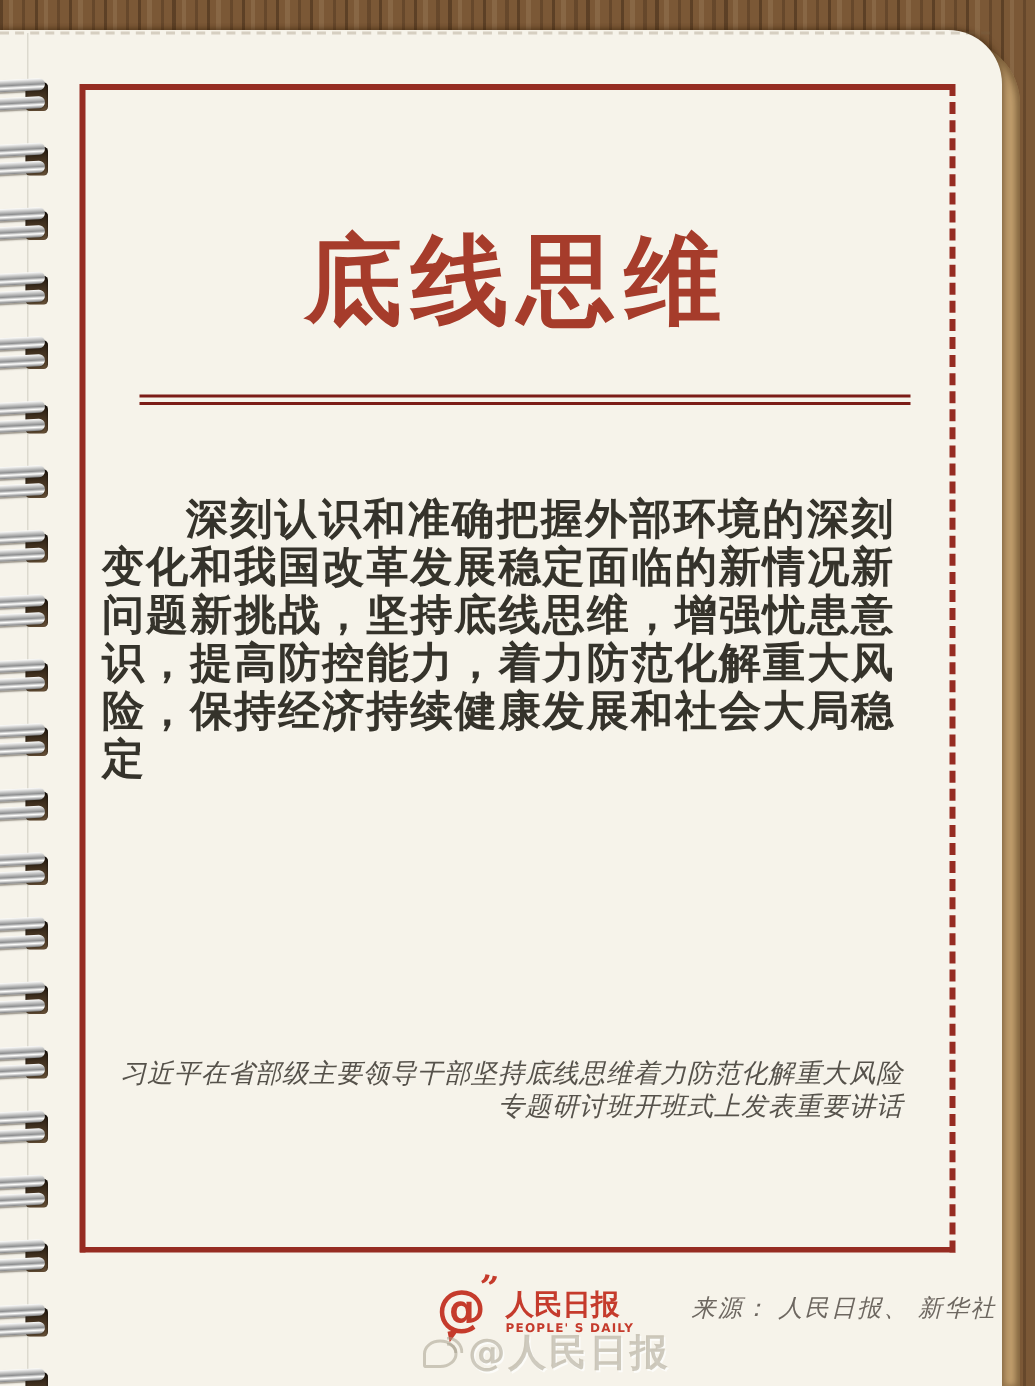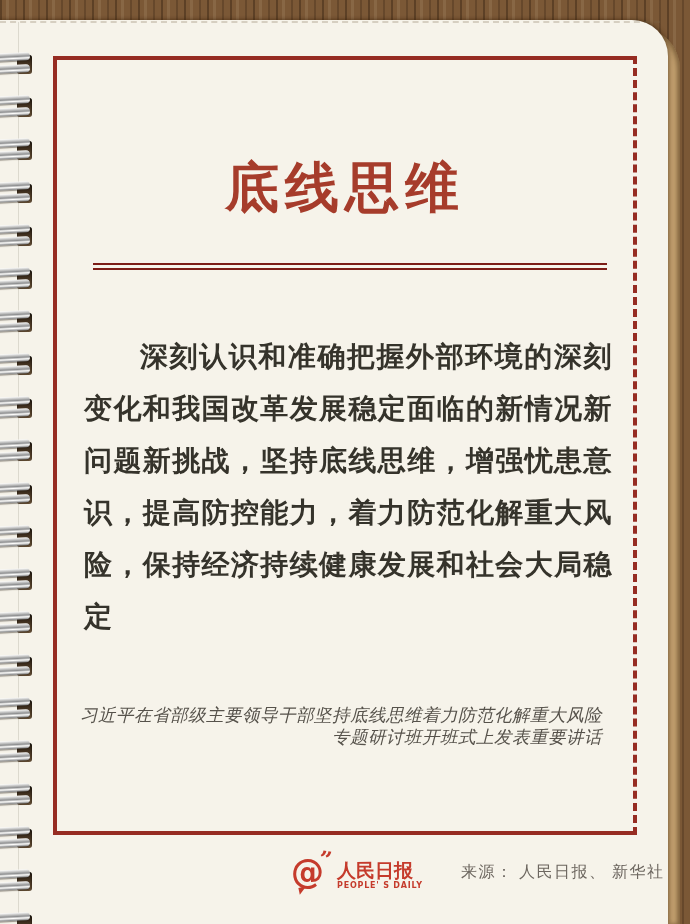--- a/index.html
+++ b/index.html
@@ -55,29 +55,29 @@
   
   .frame{
     position:absolute;left:53px;top:56px;width:584px;height:779px;
     box-sizing:border-box;
     border-top:4px solid #8e1c12;border-left:4px solid #8e1c12;
     border-bottom:4px solid #8e1c12;border-right:4px dashed #8e1c12;
     opacity:.92;
   }
   .title{
     position:absolute;left:53px;top:134px;width:584px;
-    text-align:center;font-weight:bold;font-size:54px;line-height:108px;
+    text-align:center;font-weight:bold;font-size:65px;line-height:108px;
     color:#a63c2b;letter-spacing:6px;white-space:nowrap;
   }
   .divider{position:absolute;left:93px;top:263px;width:514px;}
   .divider .dl{height:2px;background:#7c1d17;}
   .divider .dl.first{margin-bottom:3px;height:1.5px;}
   .body-quote{
-    position:absolute;left:84px;top:331px;width:528px;
-    font-size:28px;line-height:52px;font-weight:bold;color:#35332b;
+    position:absolute;left:68px;top:331px;width:528px;
+    font-size:28px;line-height:32px;font-weight:bold;color:#35332b;
     text-align:justify;text-indent:2em;letter-spacing:.5px;
   }
   .attribution{
     position:absolute;left:70px;top:704px;width:532px;text-align:right;
     color:#56524b;font-style:italic;
   }
   .attribution .attr-date{font-size:20px;line-height:25px;letter-spacing:1px;}
   .attribution .attr-line{font-size:17.5px;line-height:22px;letter-spacing:.5px;}
   
   .footer-logo{position:absolute;left:291px;top:855px;display:flex;align-items:flex-start;}
@@ -119,21 +119,21 @@
     border:2.5px solid rgba(168,160,142,.55);border-radius:50% 50% 50% 10%;
   }
   .wm-eye .ray1,.wm-eye .ray2{
     position:absolute;border:2px solid rgba(168,160,142,.55);
     border-bottom:none;border-left:none;border-radius:0 100% 0 0;
   }
   .wm-eye .ray1{right:4px;top:3px;width:5px;height:5px;}
   .wm-eye .ray2{right:0;top:-1px;width:9px;height:9px;}
   .source{
     position:absolute;left:461px;top:862px;
-    font-size:16px;color:#6d6760;letter-spacing:1.5px;
+    font-size:16px;color:#6d6760;font-style:italic;letter-spacing:1.5px;
     white-space:nowrap;
   }
 </style>
 </head>
 <body>
 
 <div class="stage">
   <div class="page-stack"></div>
   <div class="page"></div>
   <div class="perforation"></div>
@@ -267,15 +267,23 @@
       <span class="at-glyph">@</span>
       <span class="at-quotes">”</span>
       <span class="at-tail"></span>
     </div>
     <div class="logo-text">
       <div class="logo-cn">人民日报</div>
       <div class="logo-en">PEOPLE' S DAILY</div>
     </div>
   </div>
 
+  <div class="watermark">
+    <span class="wm-eye">
+      <span class="orb"></span>
+      <span class="ray1"></span>
+      <span class="ray2"></span>
+    </span>
+    <span>@人民日报</span>
+  </div>
 
   <div class="source">来源： 人民日报、 新华社</div>
 </div>
 
 </body></html>

